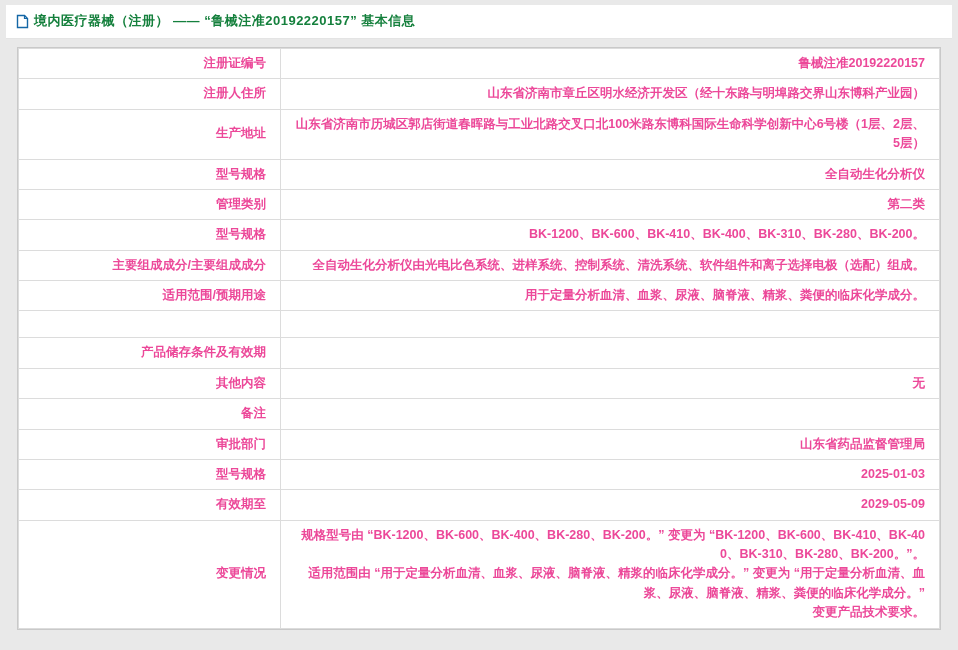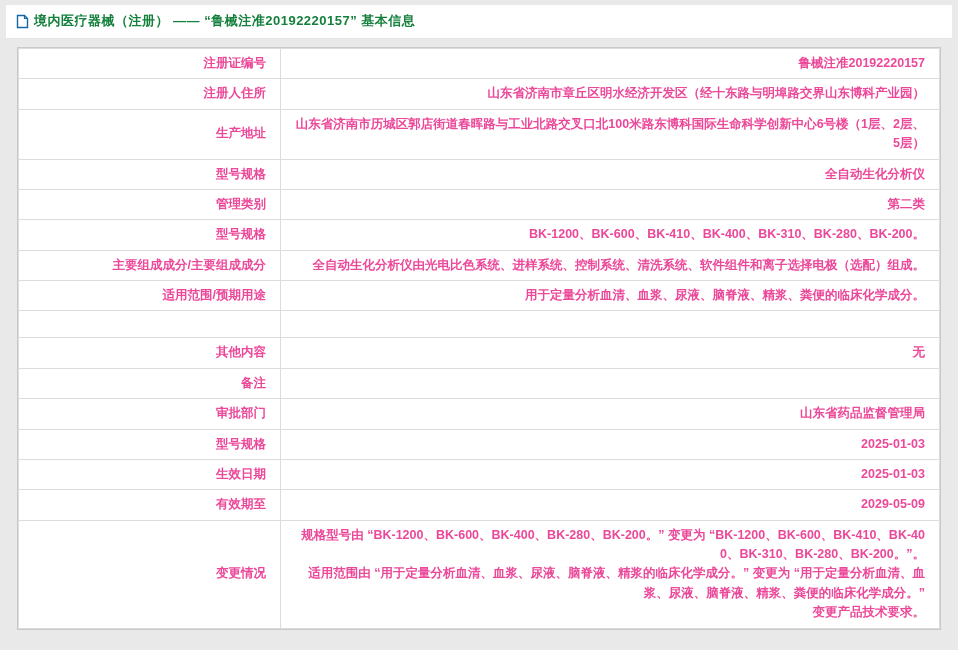--- a/index.html
+++ b/index.html
@@ -111,37 +111,37 @@
         </tr>
         <tr>
           <td class="label">适用范围/预期用途</td>
           <td class="value">用于定量分析血清、血浆、尿液、脑脊液、精浆、粪便的临床化学成分。</td>
         </tr>
         <tr>
           <td class="label"></td>
           <td class="value"></td>
         </tr>
         <tr>
+          <td class="label">产品储存条件及有效期</td>
+          <td class="value"></td>
+        </tr>
+        <tr>
           <td class="label">其他内容</td>
           <td class="value">无</td>
         </tr>
         <tr>
           <td class="label">备注</td>
           <td class="value"></td>
         </tr>
         <tr>
           <td class="label">审批部门</td>
           <td class="value">山东省药品监督管理局</td>
         </tr>
         <tr>
           <td class="label">型号规格</td>
-          <td class="value">2025-01-03</td>
-        </tr>
-        <tr>
-          <td class="label">生效日期</td>
           <td class="value">2025-01-03</td>
         </tr>
         <tr>
           <td class="label">有效期至</td>
           <td class="value">2029-05-09</td>
         </tr>
         <tr>
           <td class="label">变更情况</td>
           <td class="value">规格型号由 “BK-1200、BK-600、BK-400、BK-280、BK-200。” 变更为 “BK-1200、BK-600、BK-410、BK-400、BK-310、BK-280、BK-200。”。
 适用范围由 “用于定量分析血清、血浆、尿液、脑脊液、精浆的临床化学成分。” 变更为 “用于定量分析血清、血浆、尿液、脑脊液、精浆、粪便的临床化学成分。”

